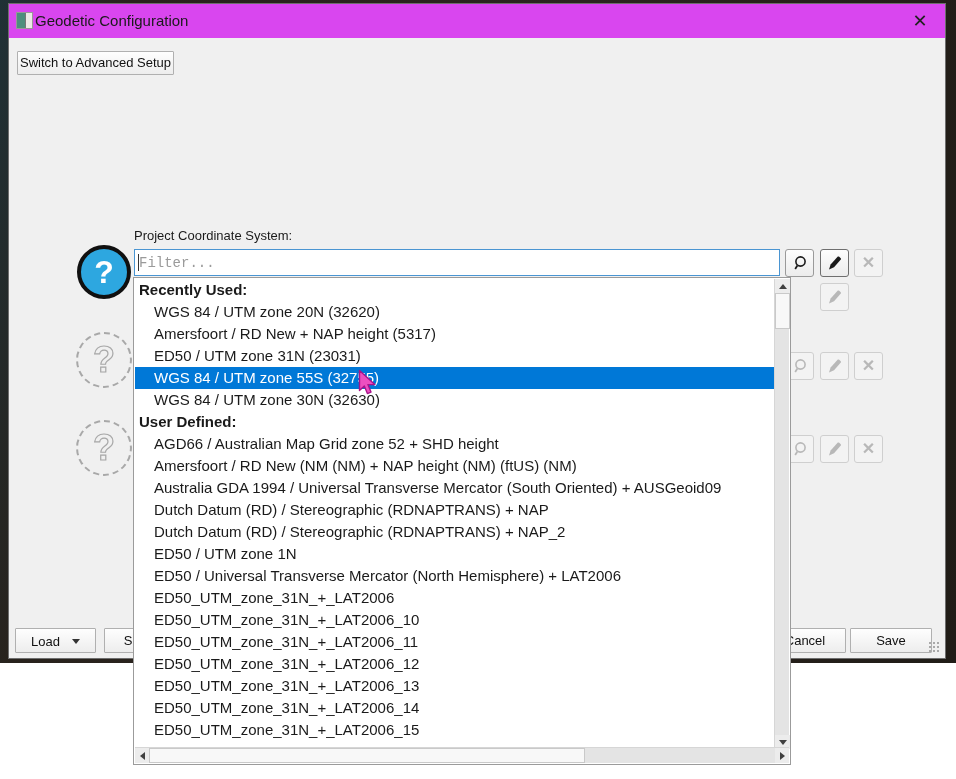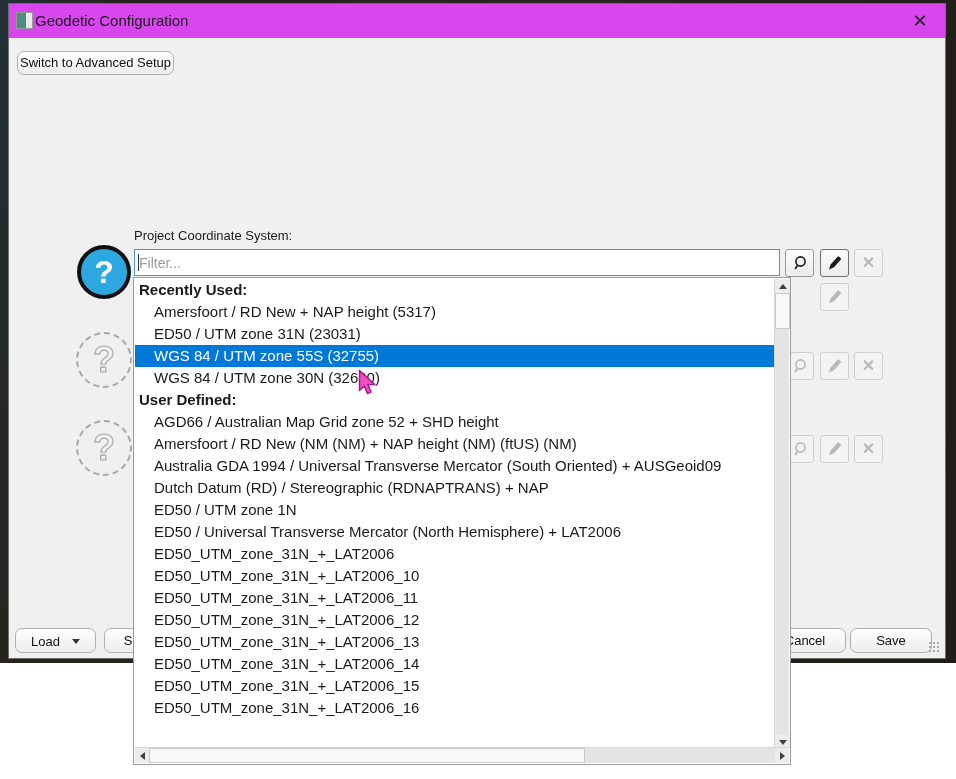--- a/index.html
+++ b/index.html
@@ -15,27 +15,27 @@
     background:#f0f0f0; border:1px solid #6e6e6e; }
   .titlebar { position:absolute; left:0; top:0; right:0; height:34px; background:#d946ef; }
   .app-icon { position:absolute; left:7px; top:8px; width:17px; height:17px; border:1px solid #989898; background:#f4f4f2; display:flex; }
   .app-icon .cell-a { width:9px; height:100%; background:#4d8e7d; border-right:1px solid #777; }
   .app-icon .cell-b { flex:1; background:#eceae6; }
   .win-title { position:absolute; left:26px; top:8px; font-size:15px; color:#1a1a1a; white-space:nowrap; }
   .close-btn { position:absolute; right:14px; top:6px; width:22px; height:22px; font-size:18px; font-weight:300;
     color:#222; text-align:center; line-height:22px; cursor:default; }
 
   .btn { position:absolute; background:linear-gradient(#fefefe,#ededed); border:1px solid #b0b0b0;
-    border-radius:7px; font-size:13px; color:#111; text-align:center; }
+    border-radius:1px; font-size:13px; color:#111; text-align:center; }
   .adv-btn { left:8px; top:47px; width:157px; height:24px; line-height:22px; }
 
   .form-label { position:absolute; left:125px; top:224px; font-size:13px; color:#1a1a1a; }
   .filter-wrap { position:absolute; left:125px; top:245px; width:646px; height:27px; }
   .filter-input { width:100%; height:100%; border:1px solid #4a95d2; background:#fff; font-size:14px;
-    font-family:Liberation Sans, sans-serif; color:#222; padding:0 4px; outline:none; }
+    font-family:Liberation Mono, monospace; color:#222; padding:0 4px; outline:none; }
   .filter-input::placeholder { color:#9a9a9a; }
   .caret { position:absolute; left:4px; top:5px; width:1px; height:17px; background:#333; }
 
   
   .ibtn { position:absolute; width:29px; height:28px; border-radius:3px; background:linear-gradient(#fdfdfd,#ececec);
     border:1px solid #9a9a9a; display:flex; align-items:center; justify-content:center; color:#1a1a1a; }
   .ibtn.disabled { background:#f3f3f3; border-color:#cfcfcf; color:#b8b8b8; }
   .ibtn svg { display:block; }
   .xglyph { font-size:16px; font-weight:bold; line-height:1; }
 
@@ -184,29 +184,31 @@
     </div>
     <div class="btn foot-btn save-btn">Save...</div>
     <div class="btn foot-btn cancel-btn">Cancel</div>
     <div class="btn foot-btn help-btn">Save</div>
     <div class="grip"></div>
   </div>
 
   <div class="dropdown">
     <div class="dd-viewport" id="dd-viewport">
         <div class="dd-row header">Recently Used:</div>
+        <div class="dd-row">WGS 84 / UTM zone 20N (32620)</div>
         <div class="dd-row">Amersfoort / RD New + NAP height (5317)</div>
         <div class="dd-row">ED50 / UTM zone 31N (23031)</div>
         <div class="dd-row selected">WGS 84 / UTM zone 55S (32755)</div>
         <div class="dd-row">WGS 84 / UTM zone 30N (32630)</div>
         <div class="dd-row header">User Defined:</div>
         <div class="dd-row">AGD66 / Australian Map Grid zone 52 + SHD height</div>
         <div class="dd-row">Amersfoort / RD New (NM (NM) + NAP height (NM) (ftUS) (NM)</div>
         <div class="dd-row">Australia GDA 1994 / Universal Transverse Mercator (South Oriented) + AUSGeoid09</div>
         <div class="dd-row">Dutch Datum (RD) / Stereographic (RDNAPTRANS) + NAP</div>
+        <div class="dd-row">Dutch Datum (RD) / Stereographic (RDNAPTRANS) + NAP_2</div>
         <div class="dd-row">ED50 / UTM zone 1N</div>
         <div class="dd-row">ED50 / Universal Transverse Mercator (North Hemisphere) + LAT2006</div>
         <div class="dd-row">ED50_UTM_zone_31N_+_LAT2006</div>
         <div class="dd-row">ED50_UTM_zone_31N_+_LAT2006_10</div>
         <div class="dd-row">ED50_UTM_zone_31N_+_LAT2006_11</div>
         <div class="dd-row">ED50_UTM_zone_31N_+_LAT2006_12</div>
         <div class="dd-row">ED50_UTM_zone_31N_+_LAT2006_13</div>
         <div class="dd-row">ED50_UTM_zone_31N_+_LAT2006_14</div>
         <div class="dd-row">ED50_UTM_zone_31N_+_LAT2006_15</div>
         <div class="dd-row">ED50_UTM_zone_31N_+_LAT2006_16</div>

